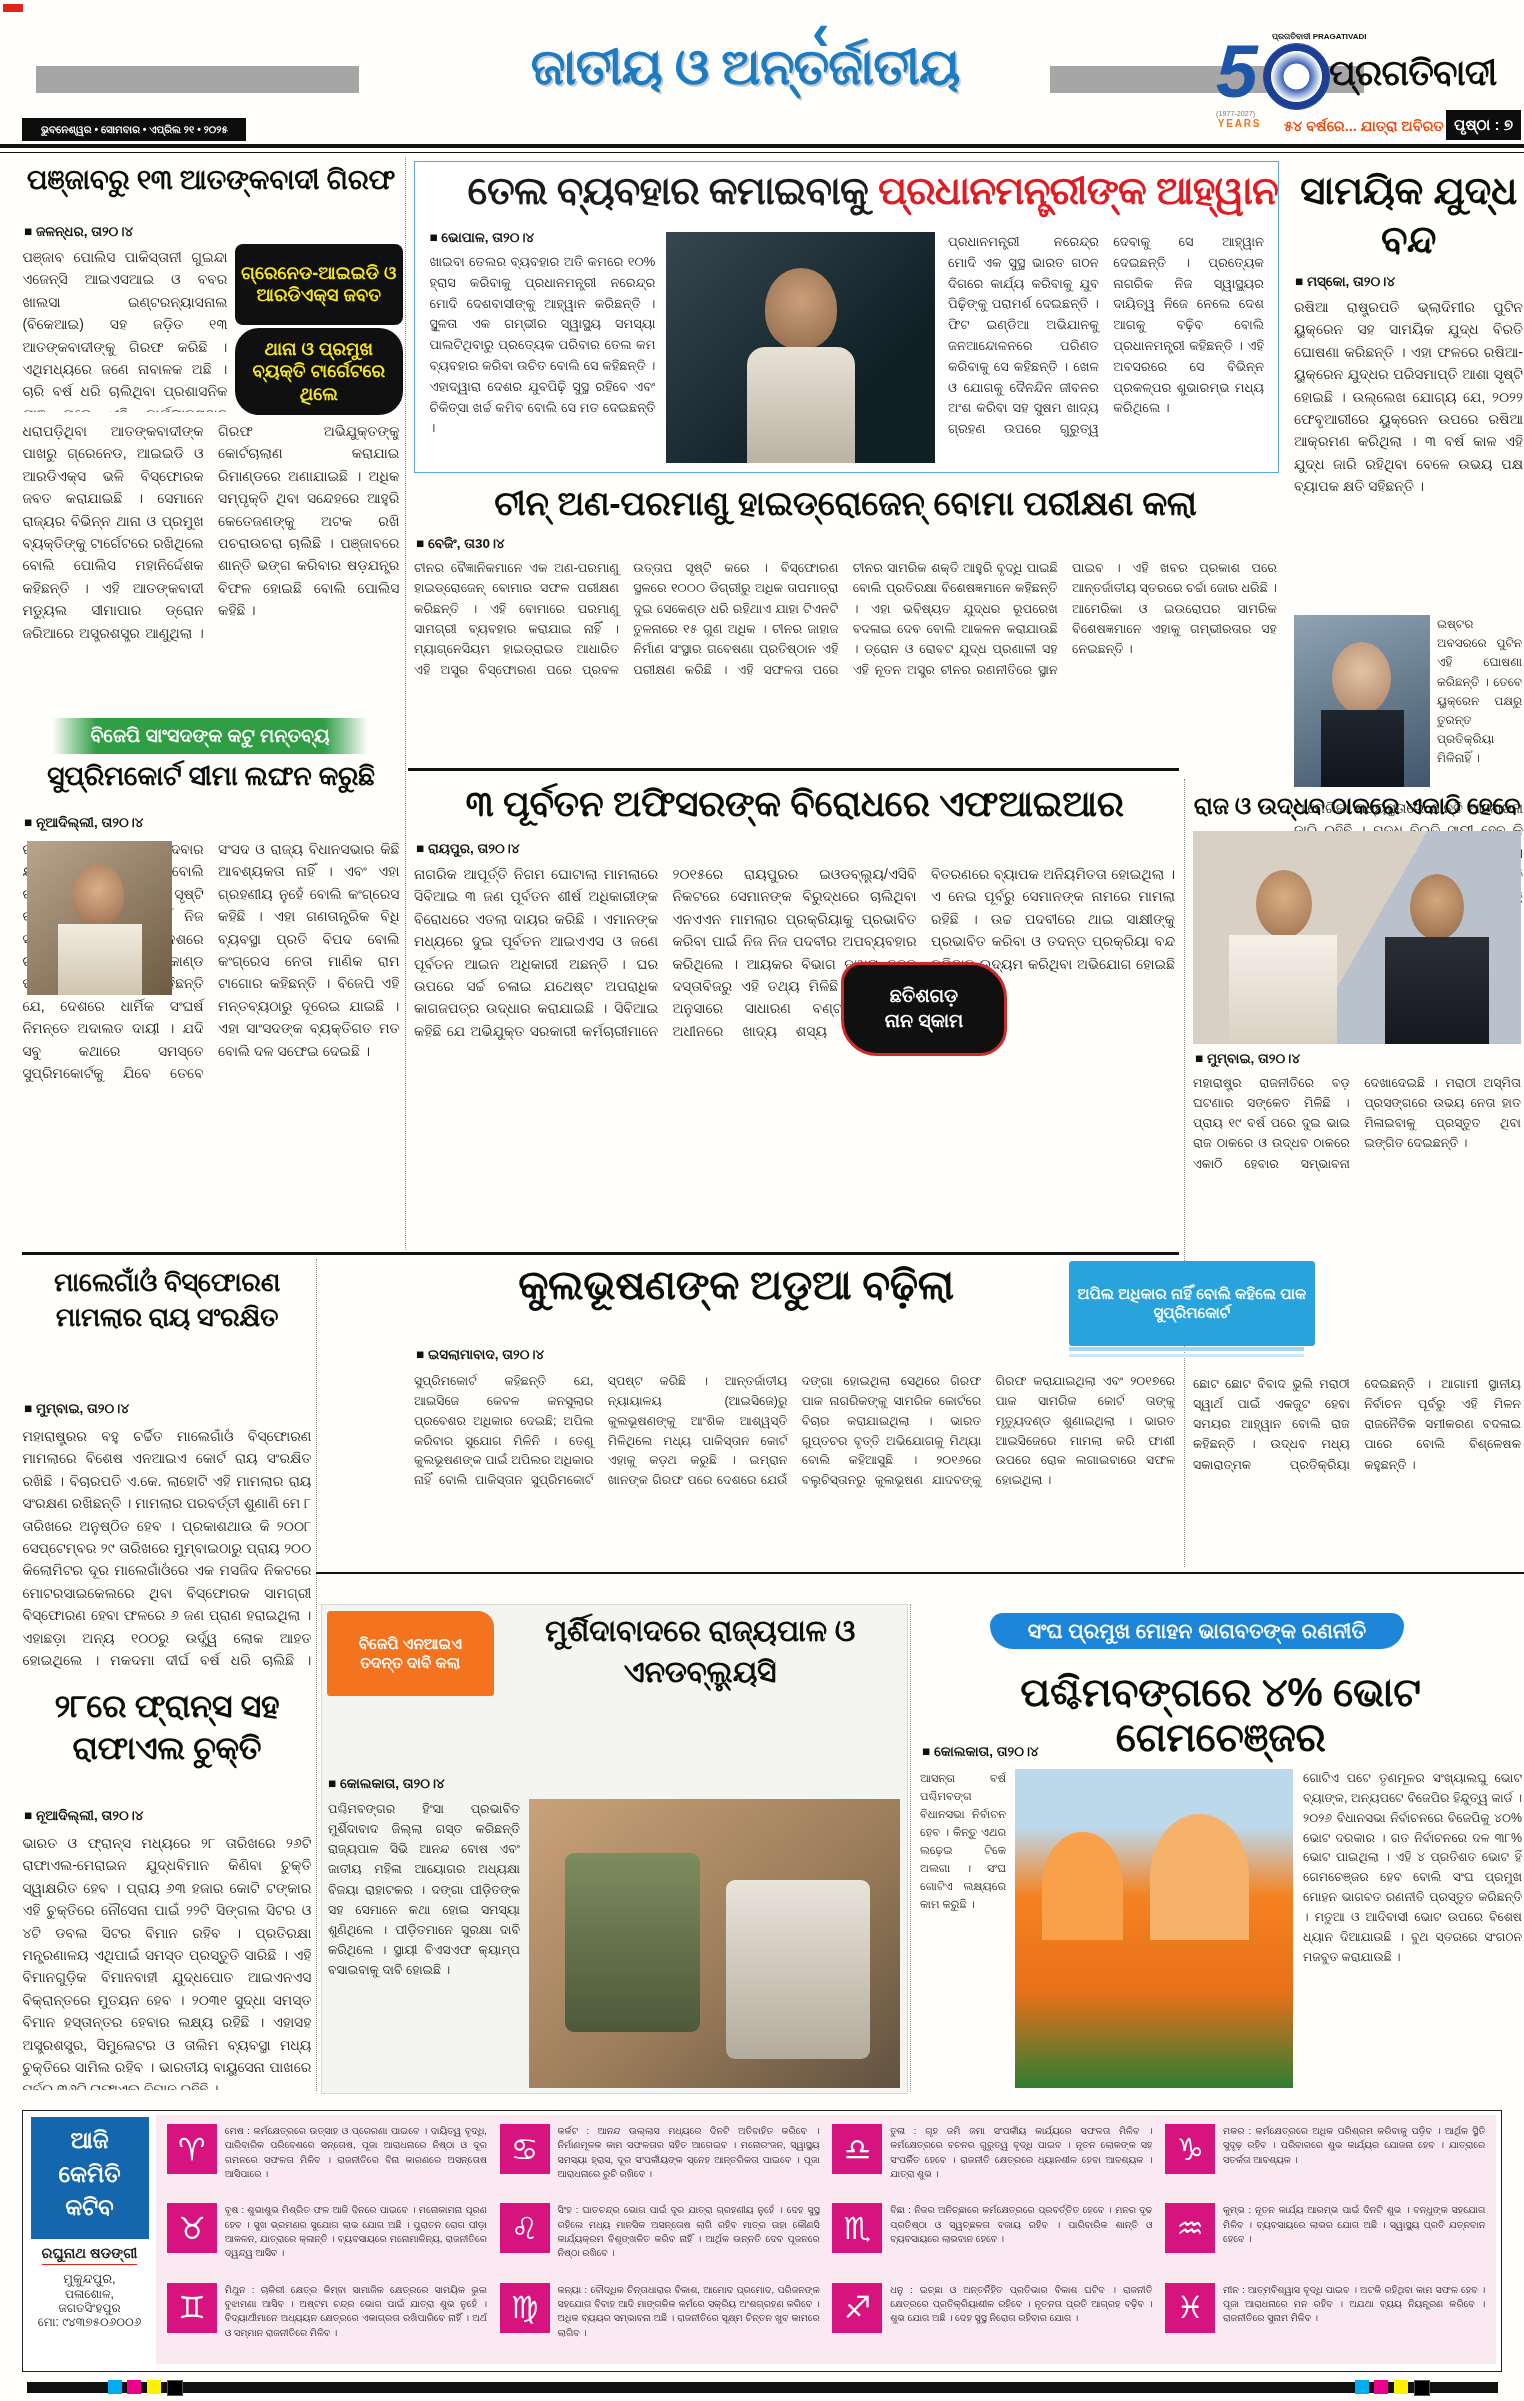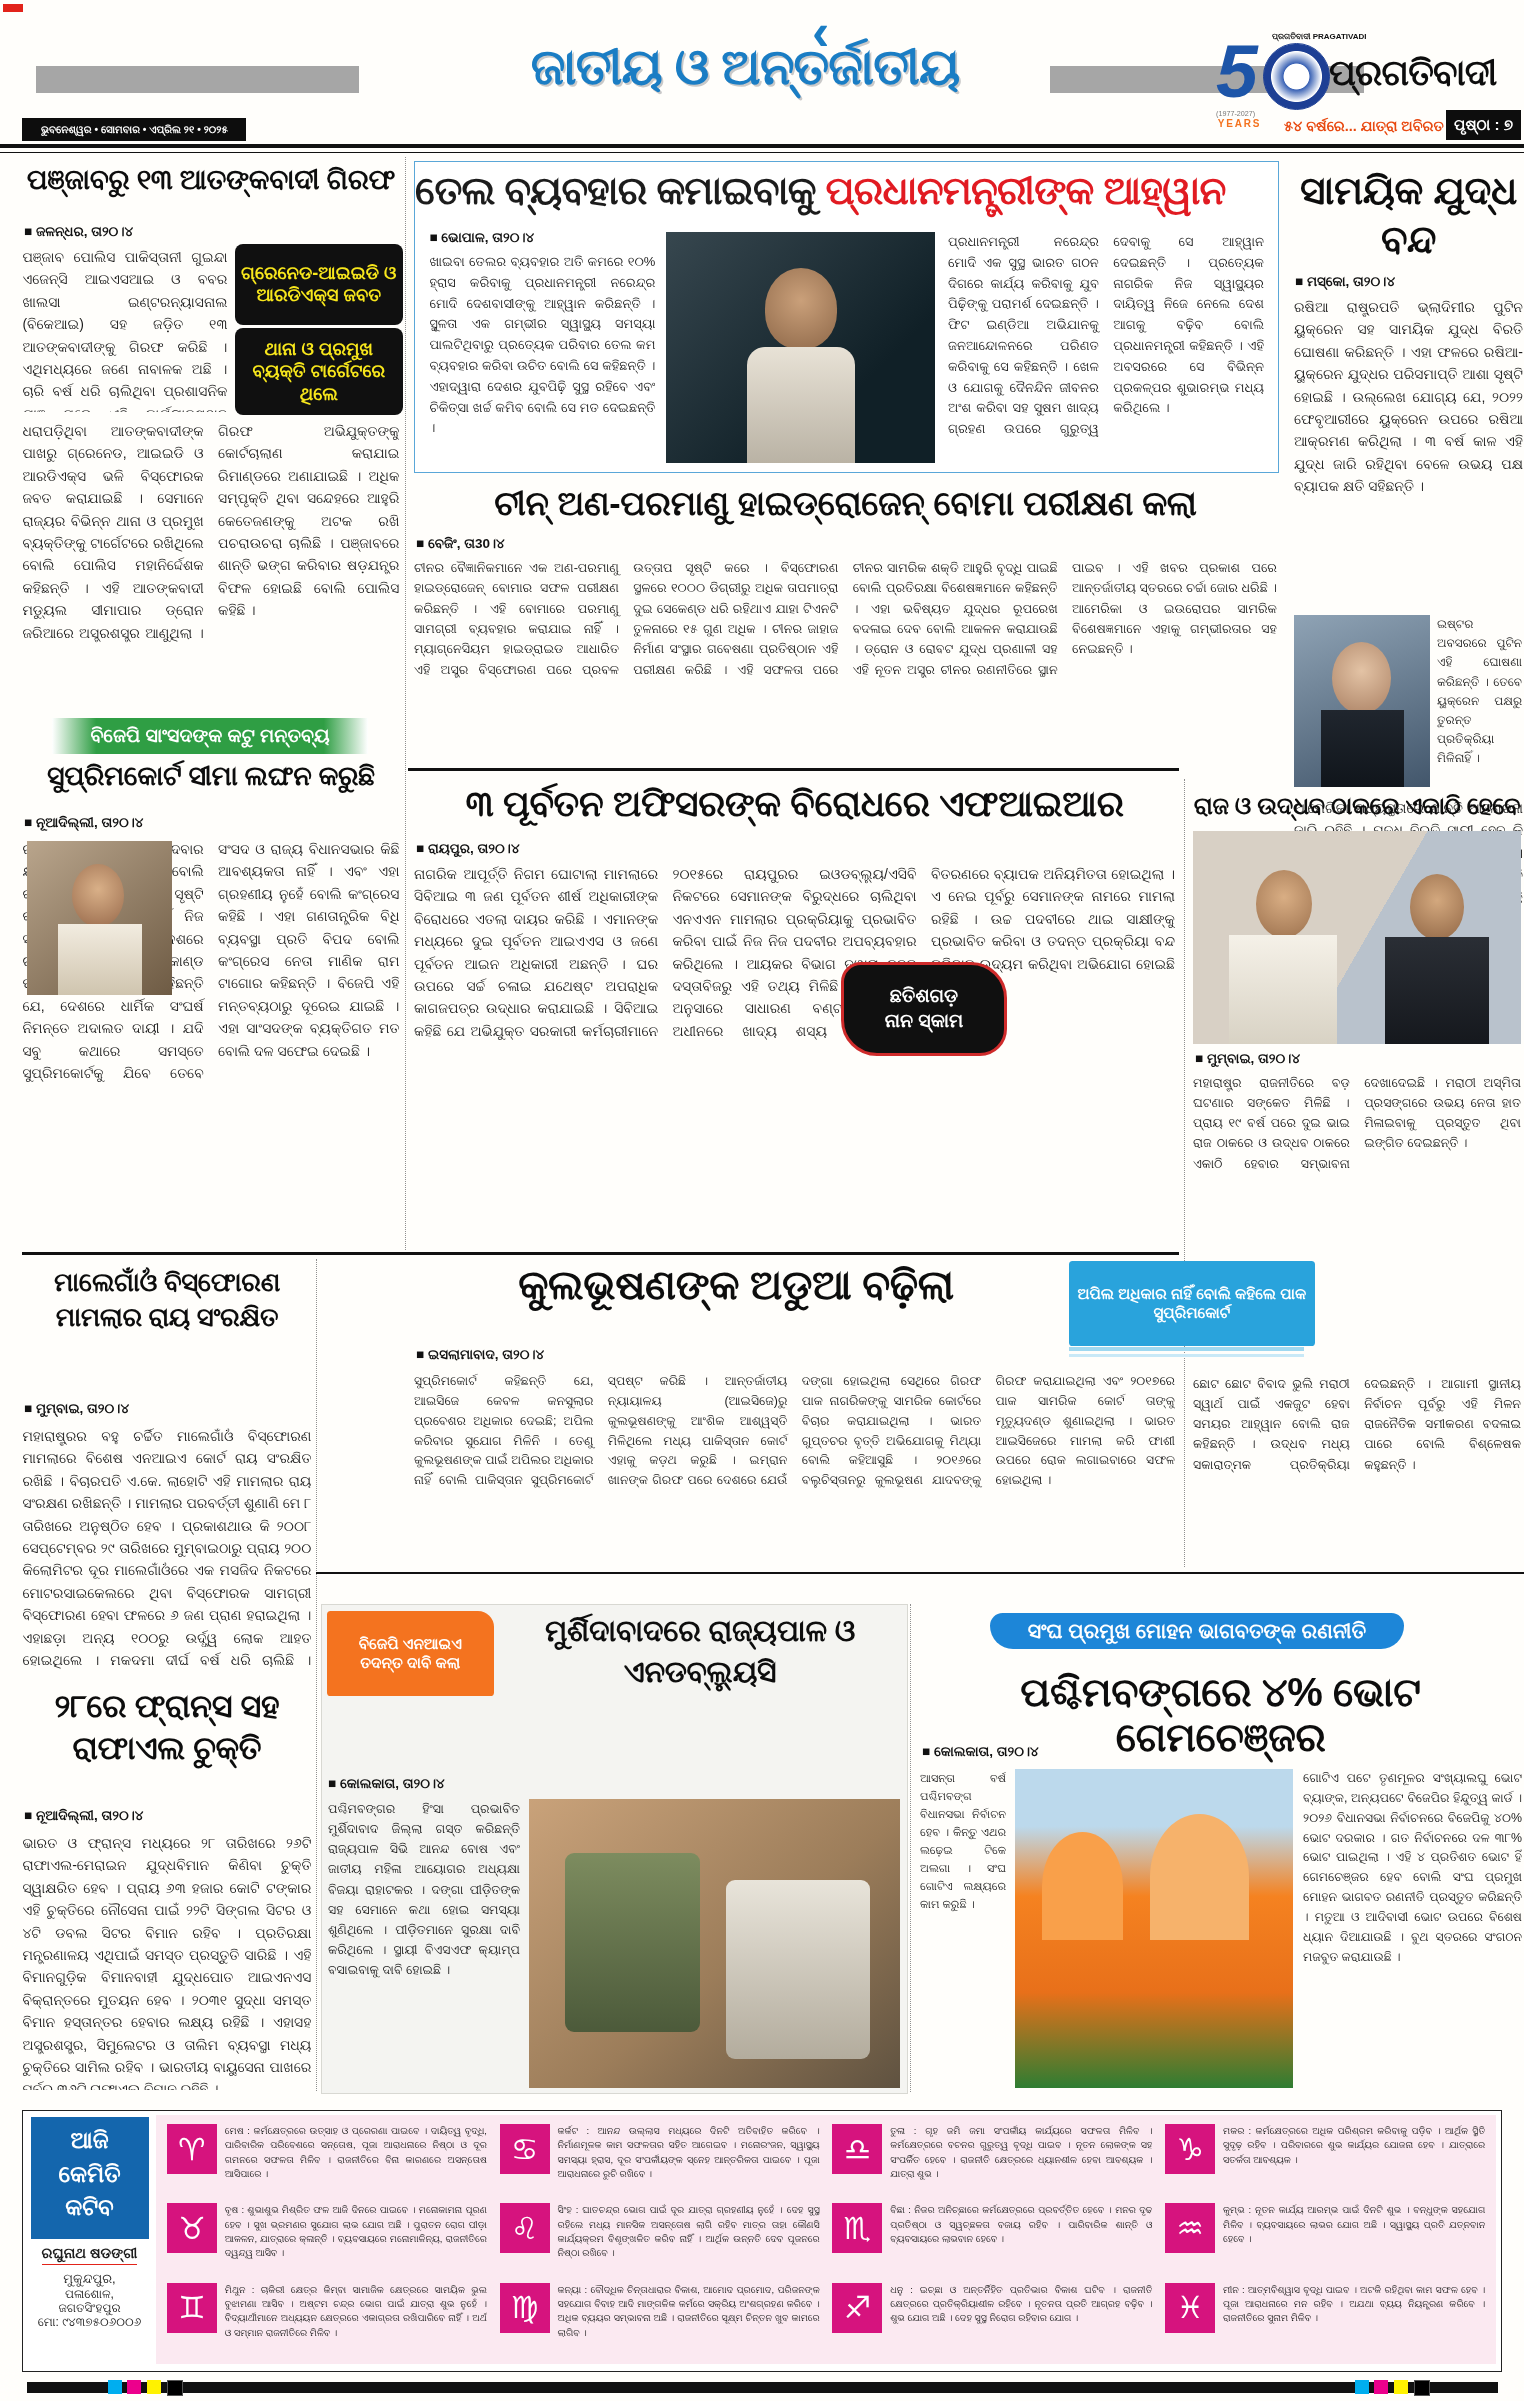--- a/index.html
+++ b/index.html
@@ -61,27 +61,27 @@
   </div>
 
   <div class="a dl" style="left:22.4px;top:118px;width:224px;height:23px;font-size:10.3px;">ଭୁବନେଶ୍ୱର • ସୋମବାର • ଏପ୍ରିଲ ୨୧ • ୨୦୨୫</div>
   <div class="a dl" style="left:1446px;top:110px;width:75px;height:30px;font-size:15.2px;">ପୃଷ୍ଠା : ୭</div>
   <div class="a" style="left:0;top:144px;width:1525px;height:3.6px;border-top:4.5px solid #111;border-bottom:1.8px solid #111;"></div>
 
   <div class="a hl" style="left:22.4px;top:164px;width:377px;font-size:28px;">ପଞ୍ଜାବରୁ ୧୩ ଆତଙ୍କବାଦୀ ଗିରଫ</div>
   <div class="a byline" style="left:24px;top:224px;">■ ଜଳନ୍ଧର, ତା୨୦।୪</div>
   <div class="a bt" style="left:22.4px;top:246px;width:205px;height:166px;">ପଞ୍ଜାବ ପୋଲିସ ପାକିସ୍ତାନୀ ଗୁଇନ୍ଦା ଏଜେନ୍ସି ଆଇଏସଆଇ ଓ ବବର ଖାଲସା ଇଣ୍ଟରନ୍ୟାସନାଲ (ବିକେଆଇ) ସହ ଜଡ଼ିତ ୧୩ ଆତଙ୍କବାଦୀଙ୍କୁ ଗିରଫ କରିଛି । ଏଥିମଧ୍ୟରେ ଜଣେ ନାବାଳକ ଅଛି । ଚାରି ବର୍ଷ ଧରି ଚାଲିଥିବା ପ୍ରଶାସନିକ ଯାଞ୍ଚ ପରେ ଏହି କାର୍ଯ୍ୟାନୁଷ୍ଠାନ କରାଯାଇଛି ।</div>
   <div class="a blackbox" style="left:235px;top:244px;width:164px;height:77px;font-size:18px;padding:1.8px;">ଗ୍ରେନେଡ-ଆଇଇଡି ଓ ଆରଡିଏକ୍ସ ଜବତ</div>
-  <div class="a blackbox" style="left:235px;top:328px;width:164px;height:83px;font-size:18px;padding:1.8px;">ଥାନା ଓ ପ୍ରମୁଖ ବ୍ୟକ୍ତି ଟାର୍ଗେଟରେ ଥିଲେ</div>
+  <div class="a blackbox" style="left:235px;top:328px;width:164px;height:83px;font-size:18px;padding:1.8px;border-radius:24px;">ଥାନା ଓ ପ୍ରମୁଖ ବ୍ୟକ୍ତି ଟାର୍ଗେଟରେ ଥିଲେ</div>
   <div class="a bt c2" style="left:22.4px;top:420px;width:377px;height:285px;">ଧରାପଡ଼ିଥିବା ଆତଙ୍କବାଦୀଙ୍କ ପାଖରୁ ଗ୍ରେନେଡ, ଆଇଇଡି ଓ ଆରଡିଏକ୍ସ ଭଳି ବିସ୍ଫୋରକ ଜବତ କରାଯାଇଛି । ସେମାନେ ରାଜ୍ୟର ବିଭିନ୍ନ ଥାନା ଓ ପ୍ରମୁଖ ବ୍ୟକ୍ତିଙ୍କୁ ଟାର୍ଗେଟରେ ରଖିଥିଲେ ବୋଲି ପୋଲିସ ମହାନିର୍ଦ୍ଦେଶକ କହିଛନ୍ତି । ଏହି ଆତଙ୍କବାଦୀ ମଡ୍ୟୁଲ ସୀମାପାର ଡ୍ରୋନ ଜରିଆରେ ଅସ୍ତ୍ରଶସ୍ତ୍ର ଆଣୁଥିଲା । ଗିରଫ ଅଭିଯୁକ୍ତଙ୍କୁ କୋର୍ଟଚାଲାଣ କରାଯାଇ ରିମାଣ୍ଡରେ ଅଣାଯାଇଛି । ଅଧିକ ସମ୍ପୃକ୍ତି ଥିବା ସନ୍ଦେହରେ ଆହୁରି କେତେଜଣଙ୍କୁ ଅଟକ ରଖି ପଚରାଉଚରା ଚାଲିଛି । ପଞ୍ଜାବରେ ଶାନ୍ତି ଭଙ୍ଗ କରିବାର ଷଡ଼ଯନ୍ତ୍ର ବିଫଳ ହୋଇଛି ବୋଲି ପୋଲିସ କହିଛି ।</div>
 
   <div class="a vsep" style="left:405px;top:157px;height:1093px;"></div>
 
   <div class="a" style="left:414px;top:161px;width:863px;height:310px;border:1.8px solid #5aa7d8;background:#fff;">
-    <div class="a" style="left:0;top:7.2px;width:863px;text-align:left;font-size:39px;font-weight:bold;letter-spacing:-0.9px;">
+    <div class="a" style="left:0;top:7.2px;width:863px;text-align:right;font-size:39px;font-weight:bold;letter-spacing:-0.9px;">
       <span>ତେଲ ବ୍ୟବହାର କମାଇବାକୁ </span><span class="red">ପ୍ରଧାନମନ୍ତ୍ରୀଙ୍କ ଆହ୍ୱାନ</span>
     </div>
     <div class="a byline" style="left:14.4px;top:68px;">■ ଭୋପାଳ, ତା୨୦।୪</div>
     <div class="a bt" style="left:14.4px;top:90px;width:226px;height:212px;font-size:13px;">ଖାଇବା ତେଲର ବ୍ୟବହାର ଅତି କମରେ ୧୦% ହ୍ରାସ କରିବାକୁ ପ୍ରଧାନମନ୍ତ୍ରୀ ନରେନ୍ଦ୍ର ମୋଦି ଦେଶବାସୀଙ୍କୁ ଆହ୍ୱାନ କରିଛନ୍ତି । ସ୍ଥୂଳତା ଏକ ଗମ୍ଭୀର ସ୍ୱାସ୍ଥ୍ୟ ସମସ୍ୟା ପାଲଟିଥିବାରୁ ପ୍ରତ୍ୟେକ ପରିବାର ତେଲ କମ ବ୍ୟବହାର କରିବା ଉଚିତ ବୋଲି ସେ କହିଛନ୍ତି । ଏହାଦ୍ୱାରା ଦେଶର ଯୁବପିଢ଼ି ସୁସ୍ଥ ରହିବେ ଏବଂ ଚିକିତ୍ସା ଖର୍ଚ୍ଚ କମିବ ବୋଲି ସେ ମତ ଦେଇଛନ୍ତି ।</div>
     <div class="a photo" style="left:251px;top:70px;width:269px;height:231px;background:linear-gradient(135deg,#37474f 0%,#102027 70%),#102027;">
       <div style="position:absolute;left:99px;top:36px;width:72px;height:81px;border-radius:50% 50% 45% 45%;background:radial-gradient(circle at 50% 40%,#caa07a,#8d6748);"></div>
       <div style="position:absolute;left:81px;top:115px;width:108px;height:117px;border-radius:18px 18px 0 0;background:linear-gradient(180deg,#e8e2d6,#b9b2a4);"></div>
     </div>
     <div class="a bt c2" style="left:533px;top:70px;width:316px;height:231px;font-size:13px;">ପ୍ରଧାନମନ୍ତ୍ରୀ ନରେନ୍ଦ୍ର ମୋଦି ଏକ ସୁସ୍ଥ ଭାରତ ଗଠନ ଦିଗରେ କାର୍ଯ୍ୟ କରିବାକୁ ଯୁବ ପିଢ଼ିଙ୍କୁ ପରାମର୍ଶ ଦେଇଛନ୍ତି । ଫିଟ ଇଣ୍ଡିଆ ଅଭିଯାନକୁ ଜନଆନ୍ଦୋଳନରେ ପରିଣତ କରିବାକୁ ସେ କହିଛନ୍ତି । ଖେଳ ଓ ଯୋଗକୁ ଦୈନନ୍ଦିନ ଜୀବନର ଅଂଶ କରିବା ସହ ସୁଷମ ଖାଦ୍ୟ ଗ୍ରହଣ ଉପରେ ଗୁରୁତ୍ୱ ଦେବାକୁ ସେ ଆହ୍ୱାନ ଦେଇଛନ୍ତି । ପ୍ରତ୍ୟେକ ନାଗରିକ ନିଜ ସ୍ୱାସ୍ଥ୍ୟର ଦାୟିତ୍ୱ ନିଜେ ନେଲେ ଦେଶ ଆଗକୁ ବଢ଼ିବ ବୋଲି ପ୍ରଧାନମନ୍ତ୍ରୀ କହିଛନ୍ତି । ଏହି ଅବସରରେ ସେ ବିଭିନ୍ନ ପ୍ରକଳ୍ପର ଶୁଭାରମ୍ଭ ମଧ୍ୟ କରିଥିଲେ ।</div>
   </div>

